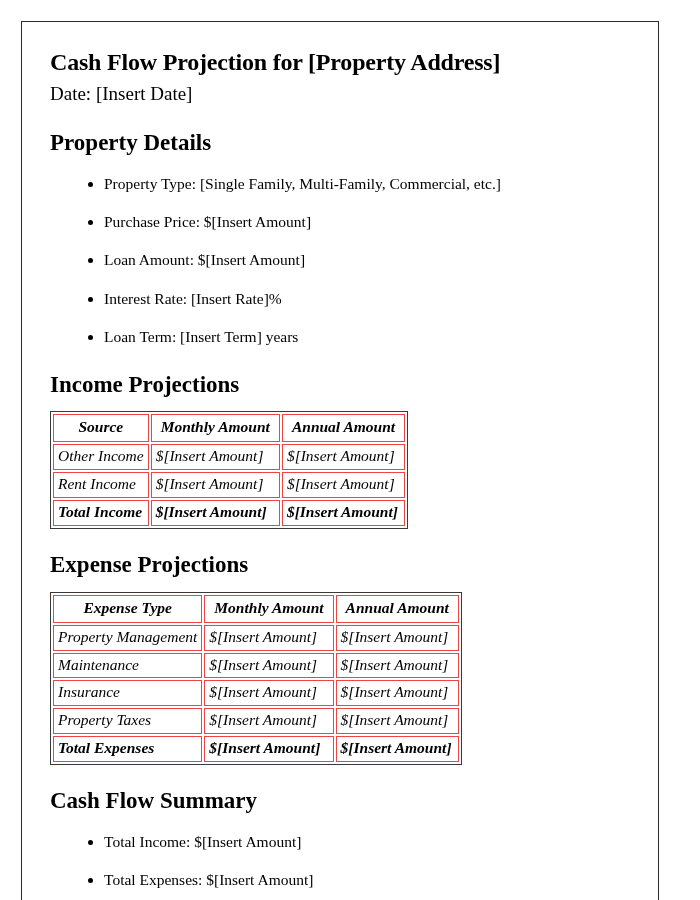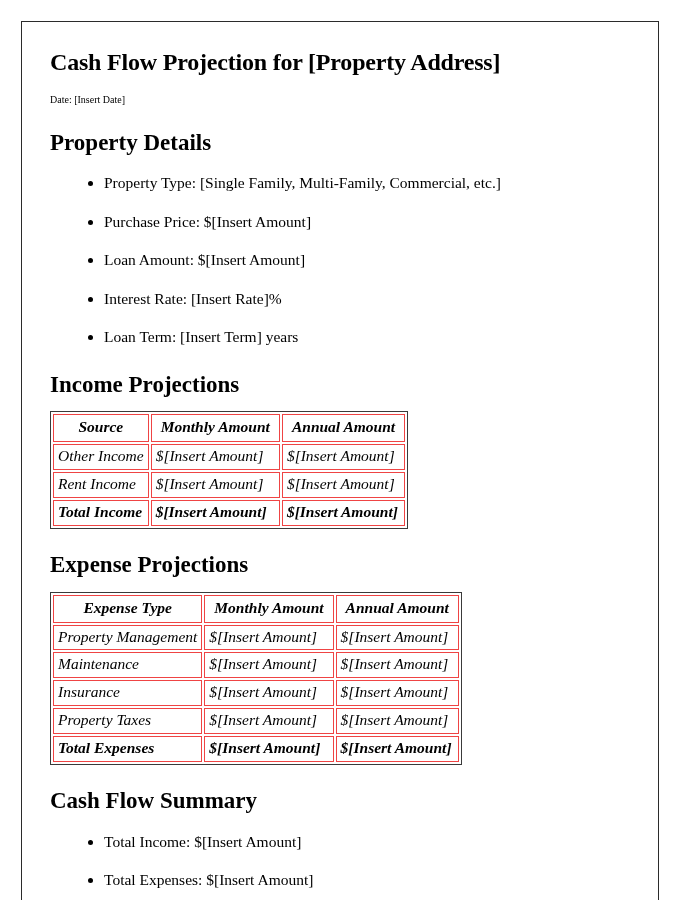--- a/index.html
+++ b/index.html
@@ -41,23 +41,23 @@
     margin: 0 0 4px 0;
     letter-spacing: -0.2px;
   }
   h2.section-heading {
     font-size: 23px;
     line-height: 1.2;
     font-weight: bold;
     margin: 22px 0 13px 0;
   }
   p.body-line {
-    font-size: 10px;
+    font-size: 19px;
     line-height: 1.35;
-    margin: 16px 0 4px 0;
+    margin: 4px 0 4px 0;
   }
   ul.bullet-list {
     margin: 0 0 2px 0;
     padding-left: 38px;
     list-style-type: disc;
   }
   ul.bullet-list li {
     font-size: 15.5px;
     line-height: 1.45;
     margin: 16px;

